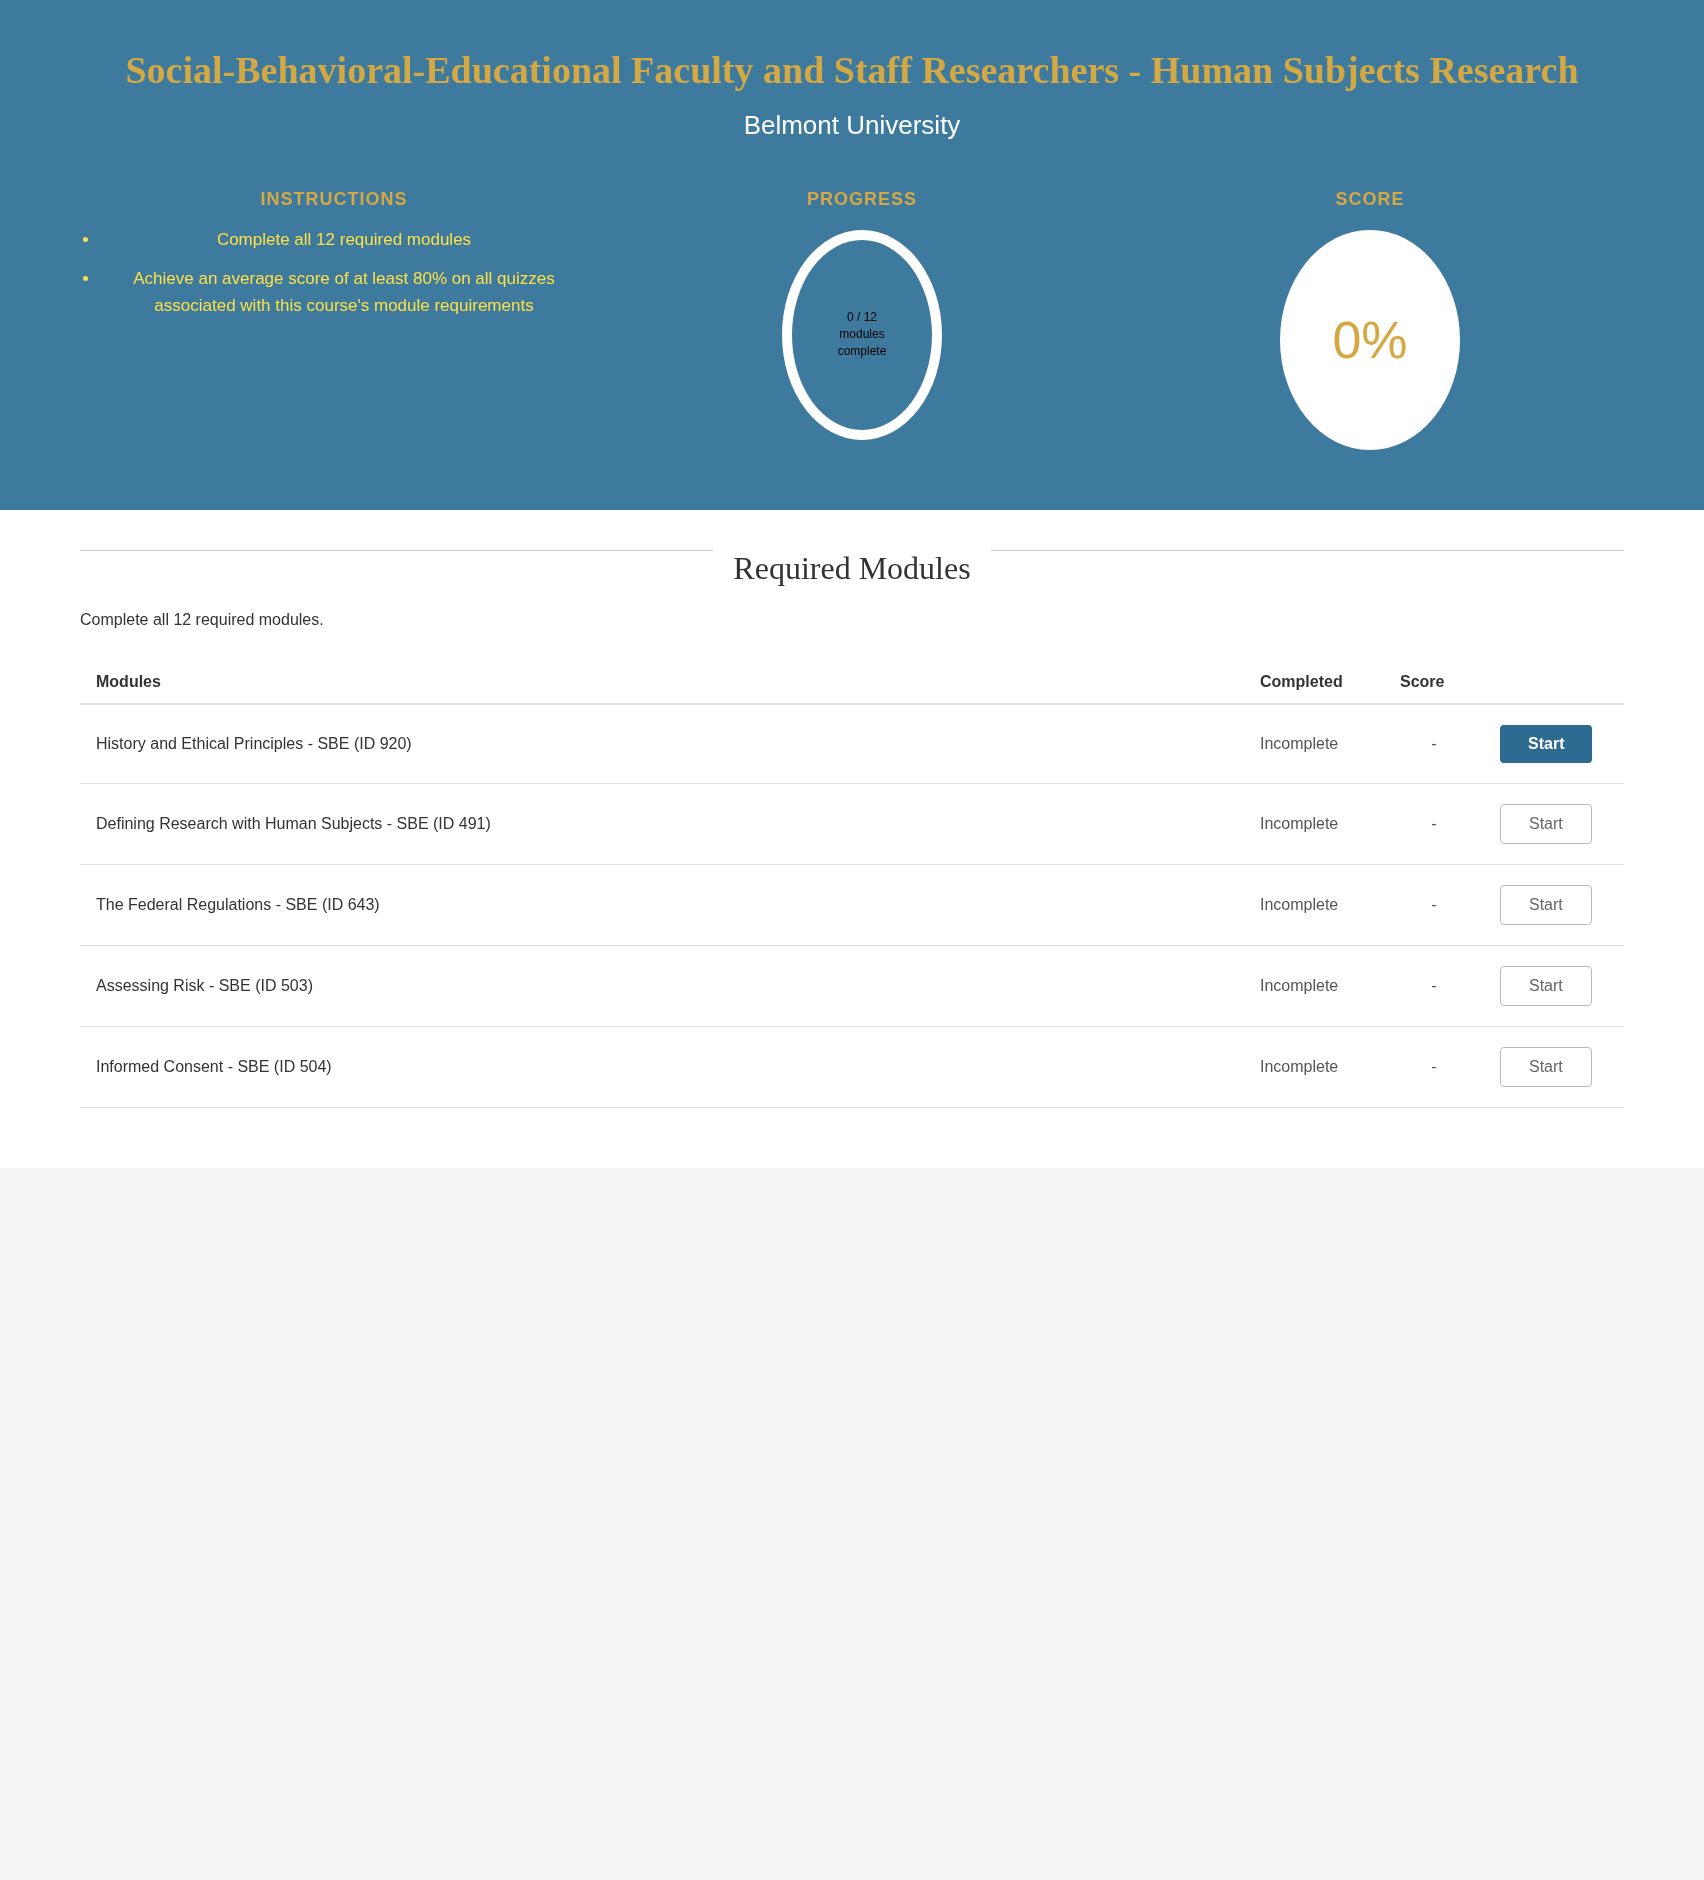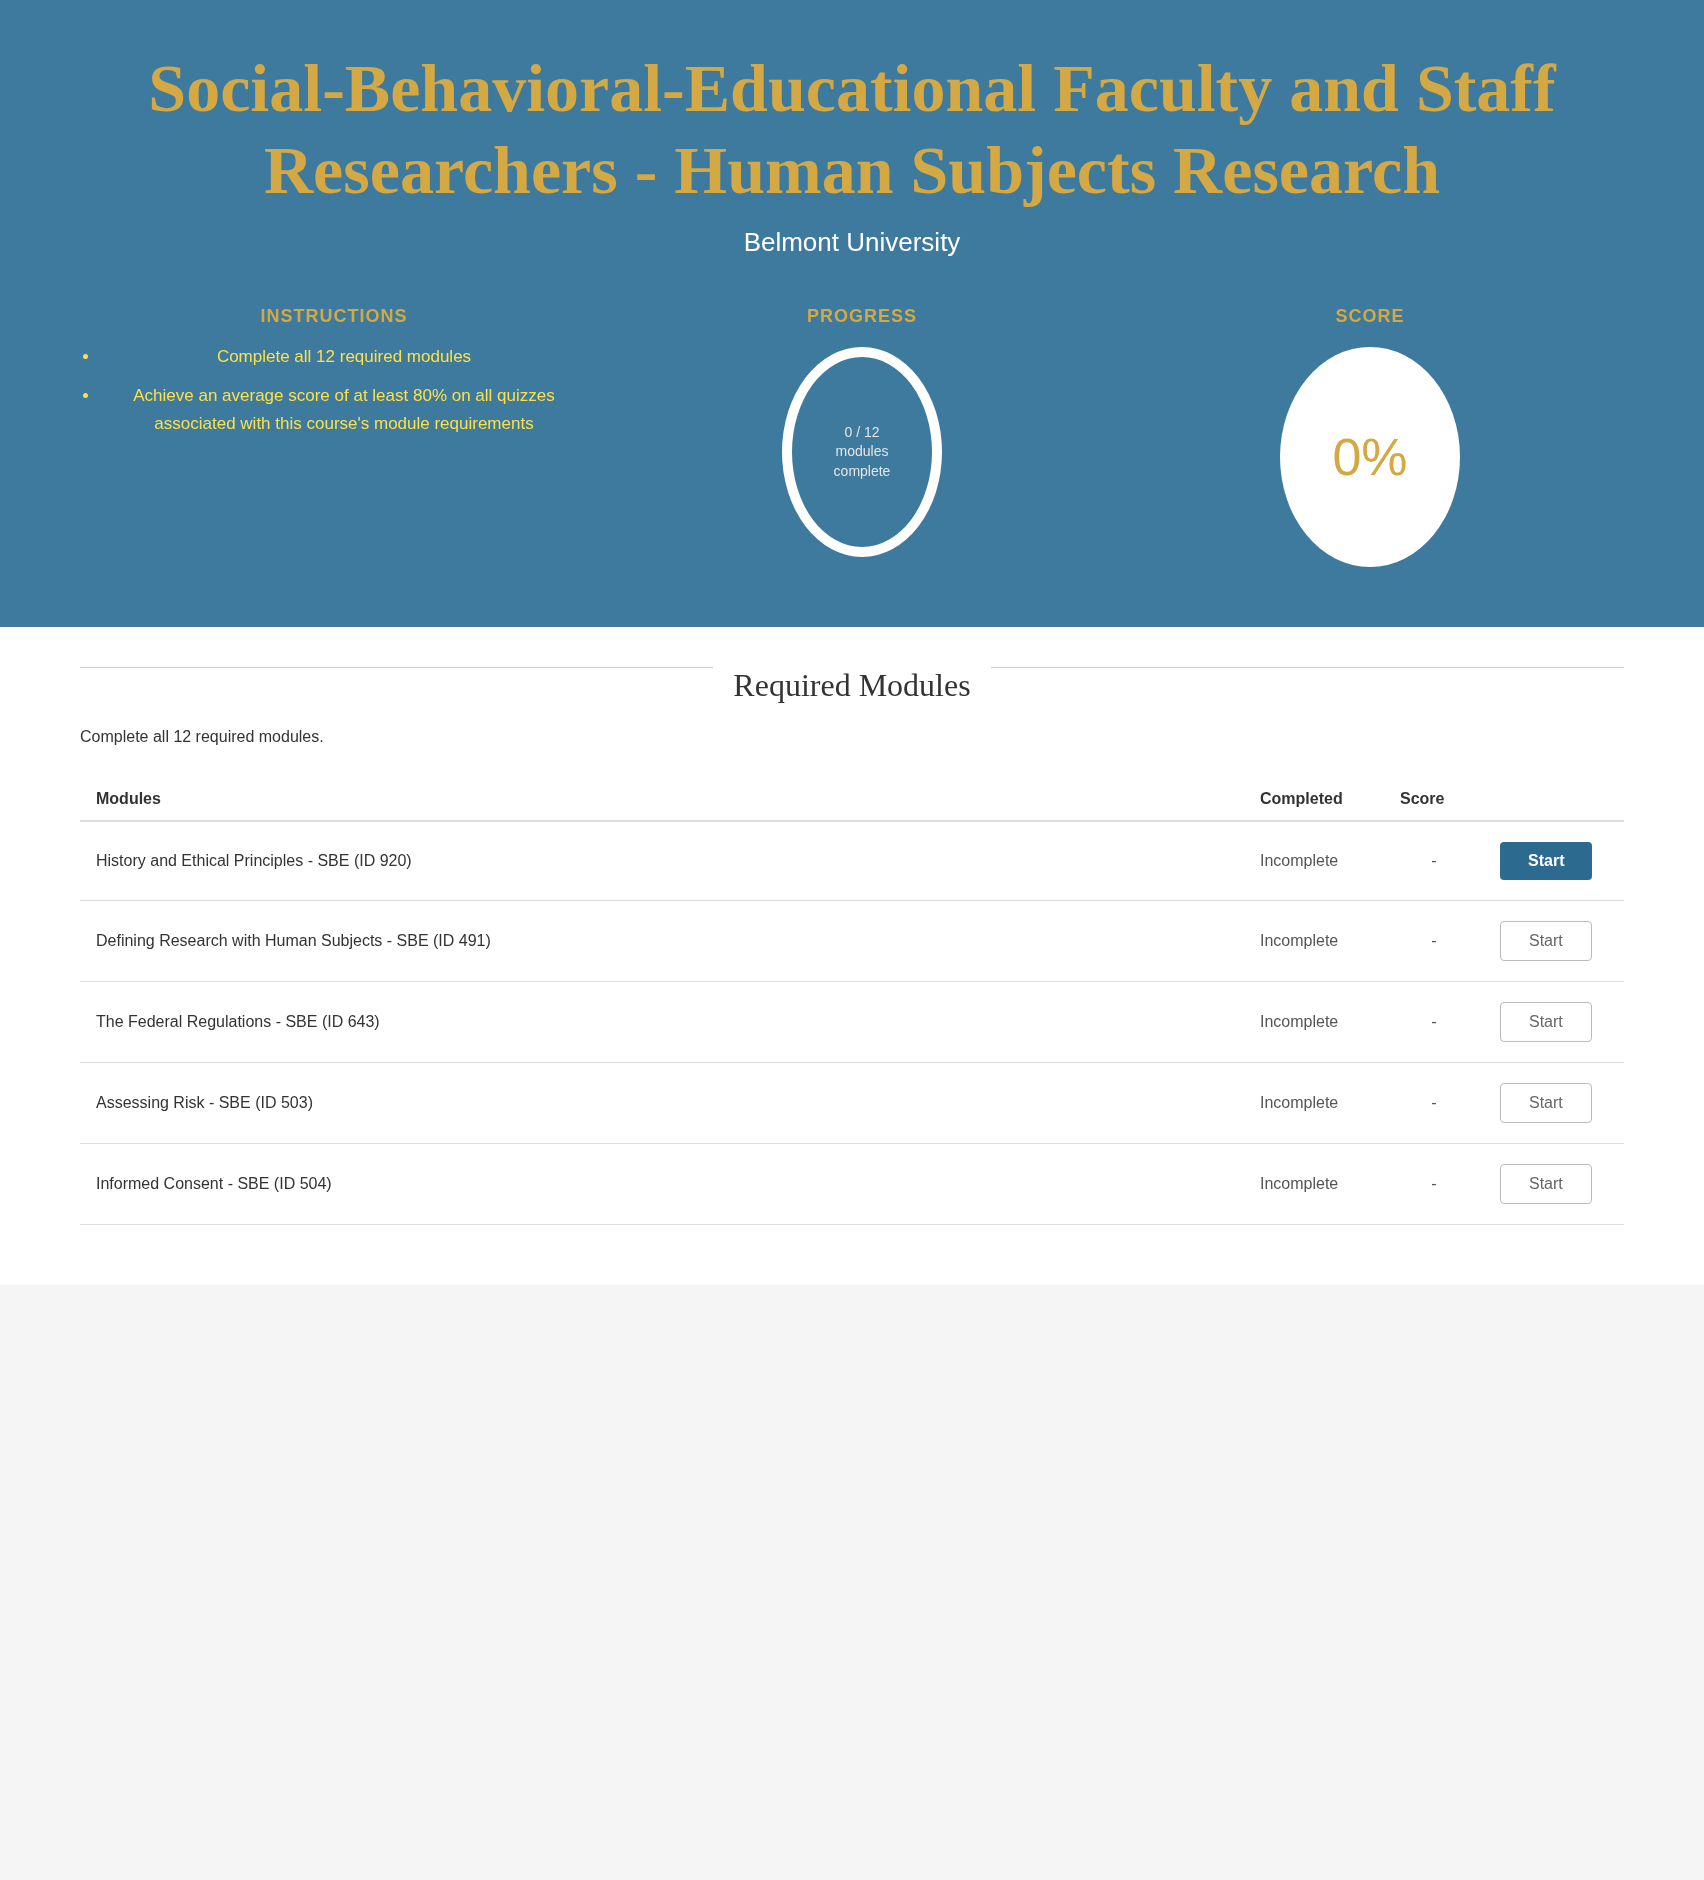--- a/index.html
+++ b/index.html
@@ -11,21 +11,21 @@
     }
 
     
     .hero {
       background-color: #3d7a9e;
       padding: 48px 80px 60px;
       text-align: center;
       color: white;
     }
     .hero-title {
-      font-size: 68px;
+      font-size: 38px;
       font-weight: bold;
       color: #d4a843;
       line-height: 1.2;
       margin-bottom: 16px;
     }
     .hero-subtitle {
       font-size: 26px;
       color: white;
       margin-bottom: 48px;
       font-family: Arial, sans-serif;
@@ -99,23 +99,23 @@
       align-items: center;
       justify-content: center;
       width: 180px;
       height: 220px;
       border-radius: 50%;
       border: none;
       background: white;
     }
 
     .oval-inner-text {
-      color: #e5e5e5;
-      font-family: Arial, sans-serif;
-      font-size: 14px;
+      color: #000000;
+      font-family: Arial, sans-serif;
+      font-size: 12px;
       text-align: center;
       line-height: 1.4;
     }
 
     .oval-score-text {
       color: #d4a843;
       font-family: Arial, sans-serif;
       font-size: 52px;
       font-weight: 300;
       text-align: center;

